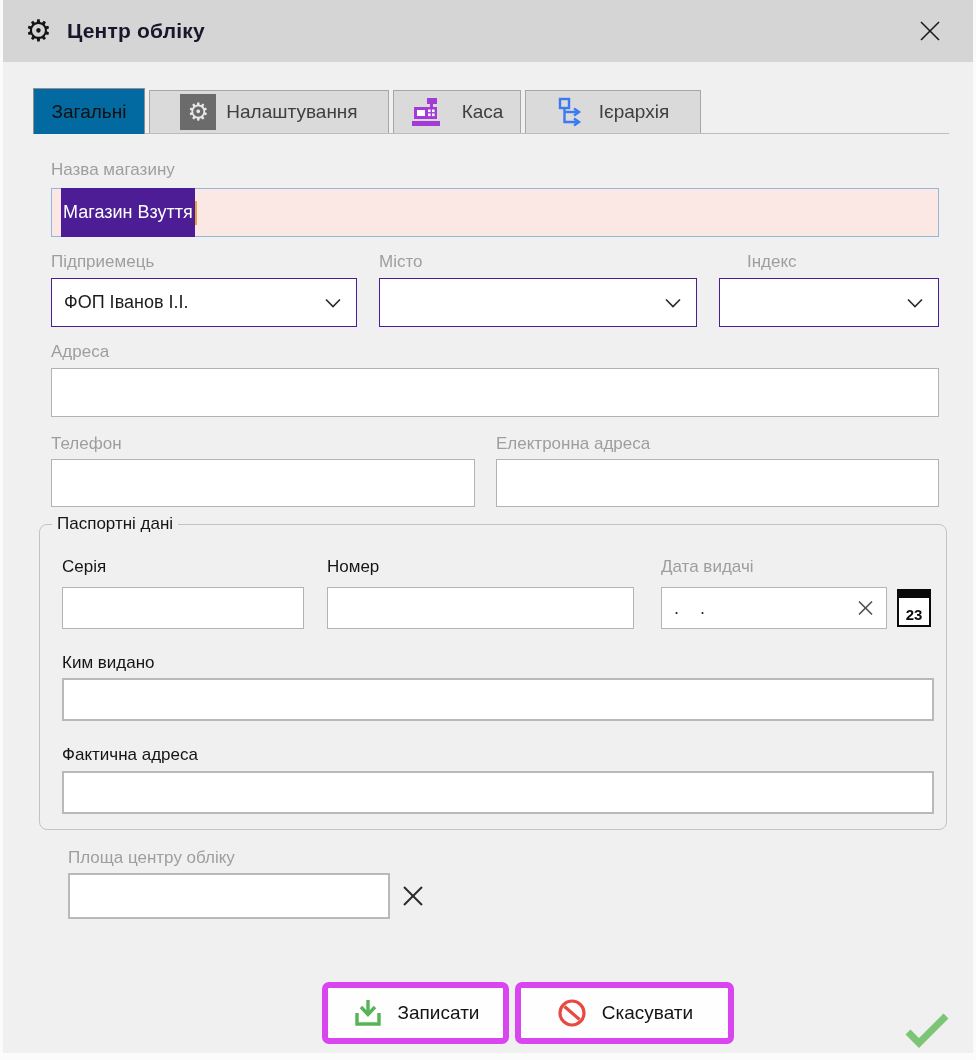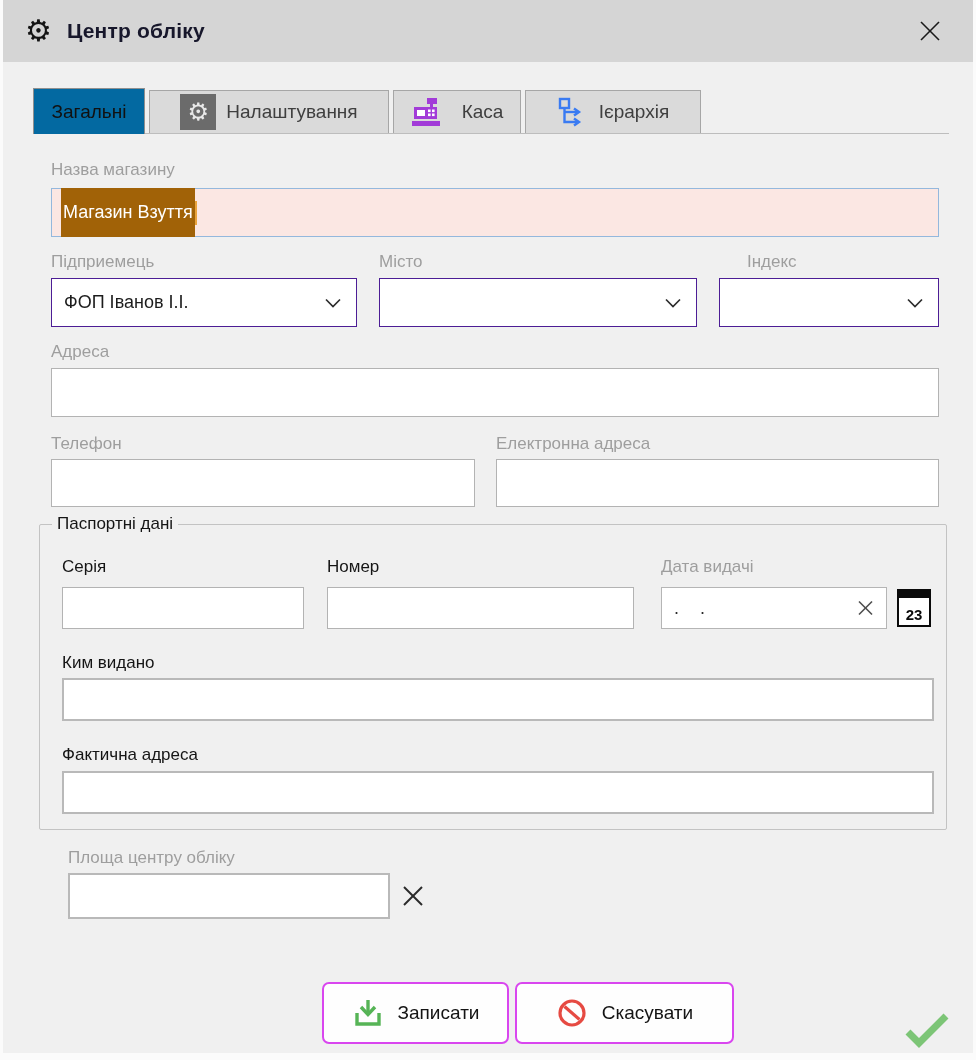--- a/index.html
+++ b/index.html
@@ -42,46 +42,46 @@
   .combo{
     position:absolute; background:#fff; border:1px solid #4c1d95; display:flex; align-items:center;
     padding:0 12px; font-size:18px; color:#1c1c1c; cursor:pointer;
   }
   .combo .chev{ position:absolute; right:14px; top:50%; transform:translateY(-50%); }
   
   .store-input{
     position:absolute; background:#fbe7e3; border:1px solid #94b8dd; display:flex; align-items:center; padding:0 9px;
     font-size:18px;
   }
-  .sel-text{ background:#a16207; color:#fff; padding:14px 2px; }
+  .sel-text{ background:#4c1d95; color:#fff; padding:14px 2px; }
   .caret{ display:inline-block; width:2px; height:24px; background:#e8a33d; vertical-align:middle; }
   
   .groupbox{
     position:absolute; left:36px; top:524px; width:908px; height:306px;
-    border:1px solid #c3c3c3; border-radius:2px;
+    border:1px solid #c3c3c3; border-radius:8px;
   }
   .groupbox .legend{
     position:absolute; left:12px; top:-11px; background:#f0f0f0; padding:0 5px;
     font-size:17px; color:#151515;
   }
   .date-box{
     position:absolute; background:#fff; border:1px solid #b5b5b5; display:flex; align-items:center;
     padding:0 12px; font-size:18px; color:#333;
   }
   .date-val{ letter-spacing:8px; color:#2a2a2a; }
   .date-clear{ position:absolute; right:12px; top:50%; transform:translateY(-50%); cursor:pointer; }
   .calendar-btn{
     position:absolute; width:34px; height:38px; background:#fff; border:2px solid #0a0a0a; cursor:pointer;
   }
   .calendar-top{ position:absolute; left:-1px; top:-1px; right:-1px; height:8px; background:#0a0a0a; }
   .calendar-num{ position:absolute; left:0; right:0; bottom:2px; text-align:center; font-size:15px; font-weight:bold; color:#0a0a0a; }
   .icon-x{ cursor:pointer; position:absolute; }
   
   .btn{
-    position:absolute; height:62px; background:#fefefe; border:2px solid #d946ef; border-radius:7px;
+    position:absolute; height:62px; background:#fefefe; border:6px solid #d946ef; border-radius:7px;
     display:flex; align-items:center; justify-content:center; gap:14px; font-size:19px; color:#141414; cursor:pointer;
   }
   .check-mark{ position:absolute; left:901px; top:1008px; }
 </style>
 </head>
 <body>
 
 <div class="window">
 
   <div class="titlebar">

